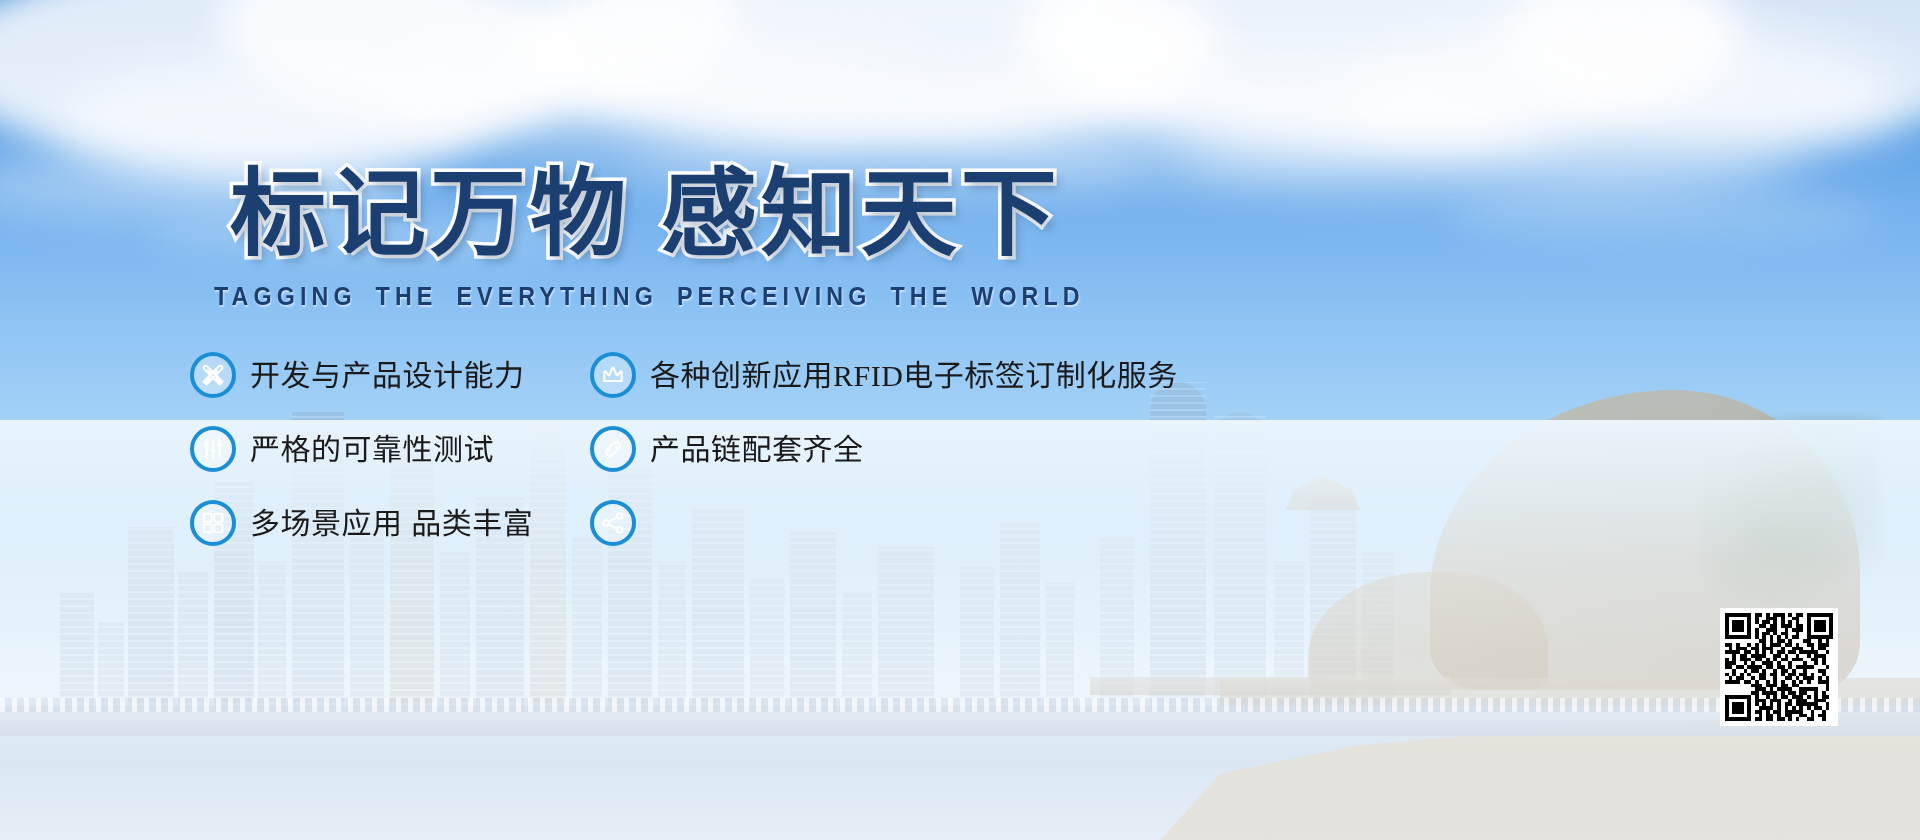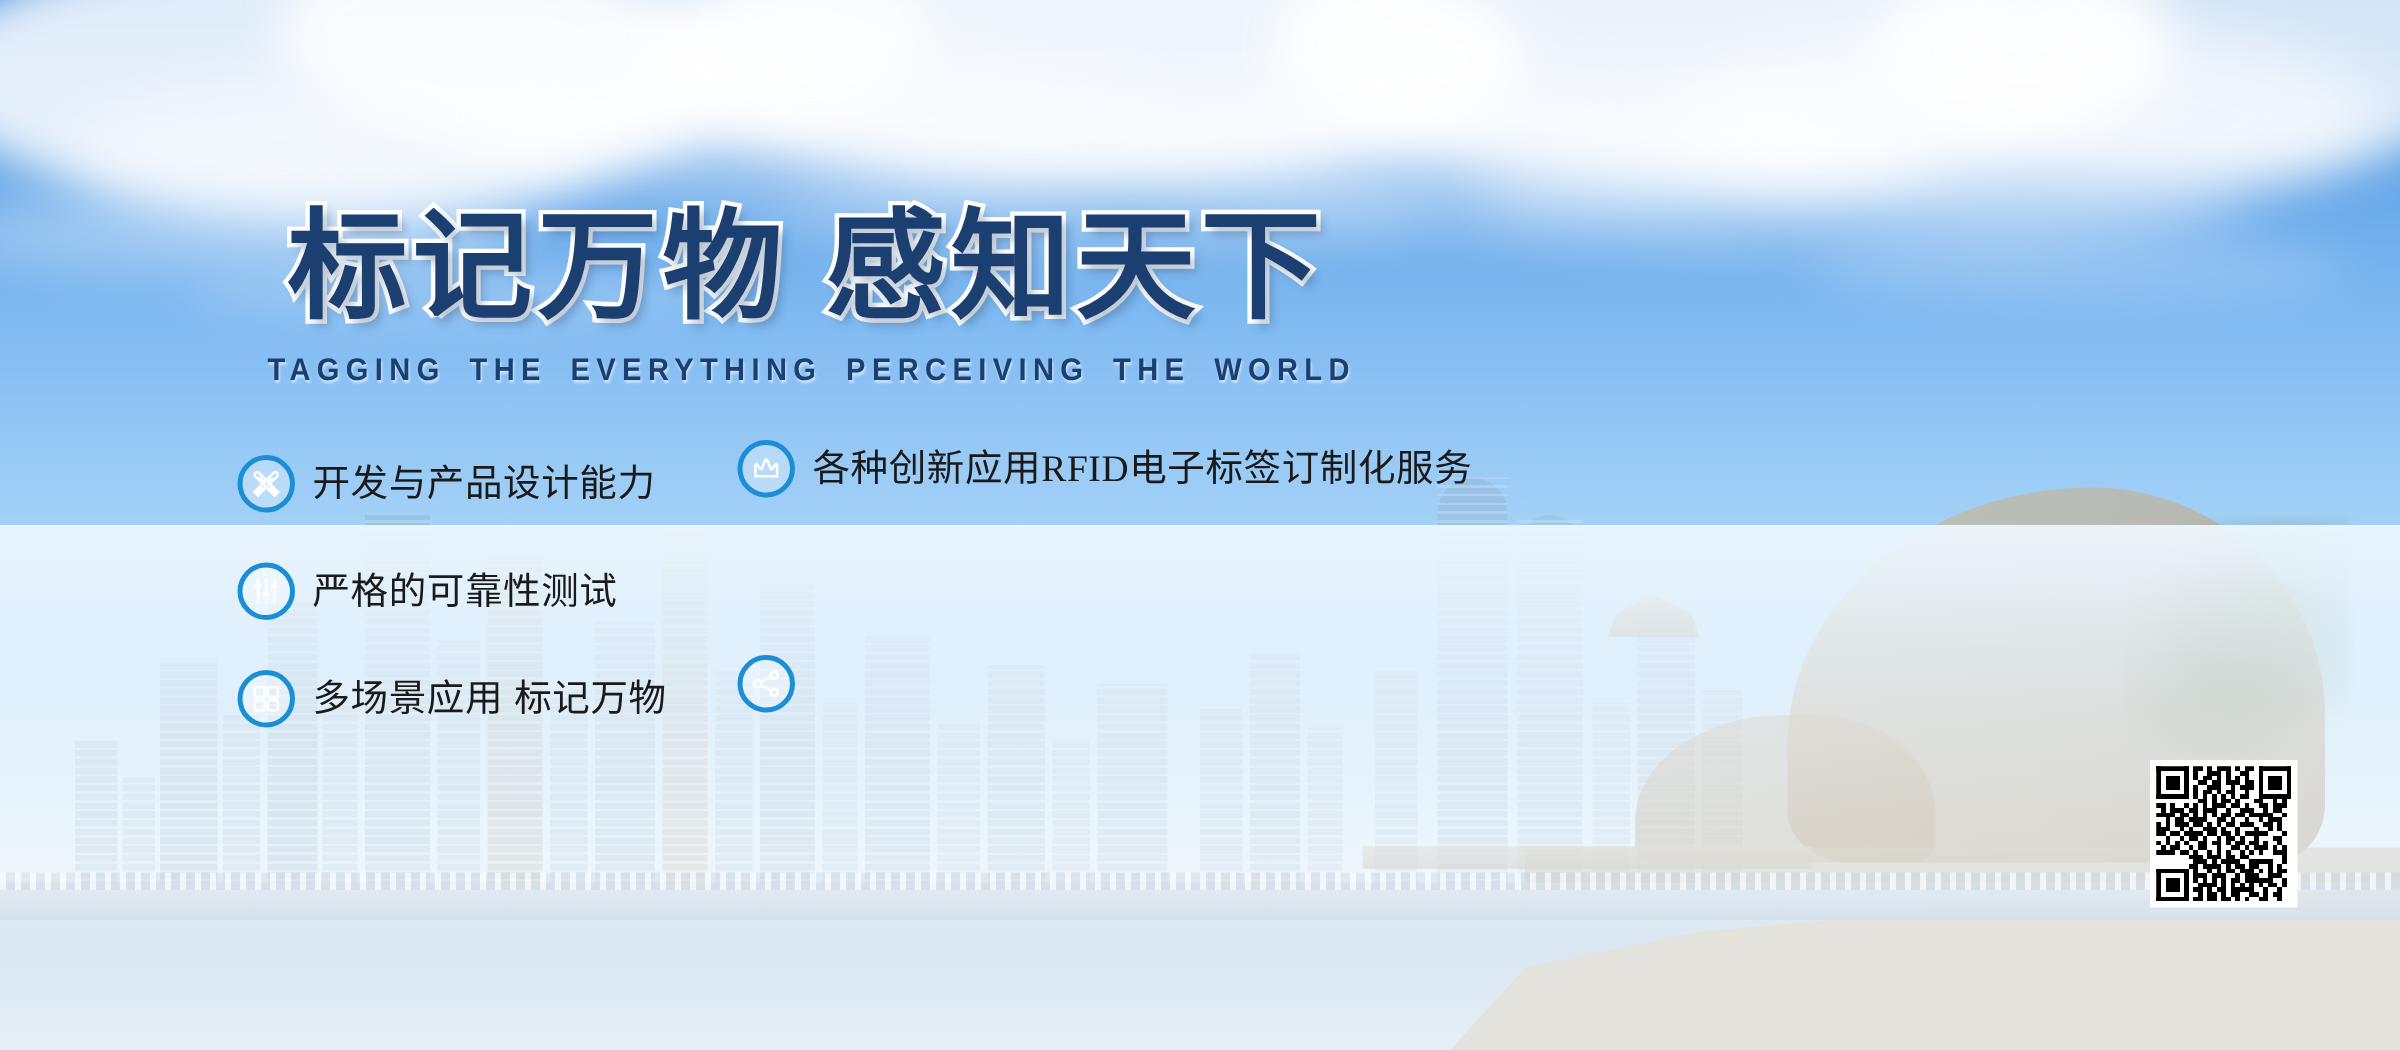--- a/index.html
+++ b/index.html
@@ -161,21 +161,21 @@
     transform:scaleX(.93);
     transform-origin:left center;
   }
 
   .features{
     position:absolute;left:190px;top:352px;
     width:1100px;
   }
   .frow{display:flex;align-items:flex-start;margin-bottom:28px;}
   .fcol{display:flex;align-items:center;}
-  .fcol.left{width:400px;flex:0 0 400px;margin-top:12px;}
+  .fcol.left{width:400px;flex:0 0 400px;}
   .fcol.right{flex:1;font-family:Liberation Serif, serif;}
 
   .ficon{
     flex:0 0 auto;
     width:46px;height:46px;border-radius:50%;
     border:4px solid #1b8ed6;
     background:rgba(255,255,255,.30);
     display:flex;align-items:center;justify-content:center;
     box-sizing:border-box;
     margin-right:14px;
@@ -362,33 +362,42 @@
           <span class="ficon">
             <svg width="26" height="26" viewBox="0 0 24 24" fill="none" stroke="#ffffff" stroke-width="2" stroke-linecap="round">
               <path d="M6 3.5 V20.5 M12 3.5 V20.5 M18 3.5 V20.5"></path>
               <rect x="3.6" y="7" width="4.8" height="3.2" rx="1" fill="#ffffff" stroke="none"></rect>
               <rect x="9.6" y="12.6" width="4.8" height="3.2" rx="1" fill="#ffffff" stroke="none"></rect>
               <rect x="15.6" y="6.2" width="4.8" height="3.2" rx="1" fill="#ffffff" stroke="none"></rect>
             </svg>
           </span>
           <span class="flabel">严格的可靠性测试</span>
         </div>
+        <div class="fcol right">
+          <span class="ficon">
+            <svg width="26" height="26" viewBox="0 0 24 24" fill="none" stroke="#ffffff" stroke-width="1.9" stroke-linecap="round" stroke-linejoin="round">
+              <path d="M9.3 14.7 a3.4 3.4 0 0 1 0-4.8 l3.1-3.1 a3.4 3.4 0 1 1 4.8 4.8 l-1.5 1.5"></path>
+              <path d="M14.7 9.3 a3.4 3.4 0 0 1 0 4.8 l-3.1 3.1 a3.4 3.4 0 1 1-4.8-4.8 l1.5-1.5"></path>
+            </svg>
+          </span>
+          <span class="flabel">产品链配套齐全</span>
+        </div>
       </div>
 
       <div class="frow">
         <div class="fcol left">
           <span class="ficon">
             <svg width="26" height="26" viewBox="0 0 24 24" fill="none" stroke="#ffffff" stroke-width="1.9" stroke-linejoin="round">
               <rect x="3.4" y="3.4" width="7.4" height="7.4" rx="1.2"></rect>
               <rect x="13.2" y="3.4" width="7.4" height="7.4" rx="1.2"></rect>
               <rect x="3.4" y="13.2" width="7.4" height="7.4" rx="1.2"></rect>
               <rect x="13.2" y="13.2" width="7.4" height="7.4" rx="1.2"></rect>
             </svg>
           </span>
-          <span class="flabel">多场景应用 标记万物</span>
+          <span class="flabel">多场景应用 品类丰富</span>
         </div>
         <div class="fcol right">
           <span class="ficon">
             <svg width="26" height="26" viewBox="0 0 24 24" fill="none" stroke="#ffffff" stroke-width="1.9" stroke-linecap="round">
               <circle cx="18" cy="5.6" r="2.6"></circle>
               <circle cx="5.6" cy="12" r="2.6"></circle>
               <circle cx="18" cy="18.4" r="2.6"></circle>
               <path d="M8 10.8 L15.6 6.9 M8 13.2 L15.6 17.1"></path>
             </svg>
           </span>

